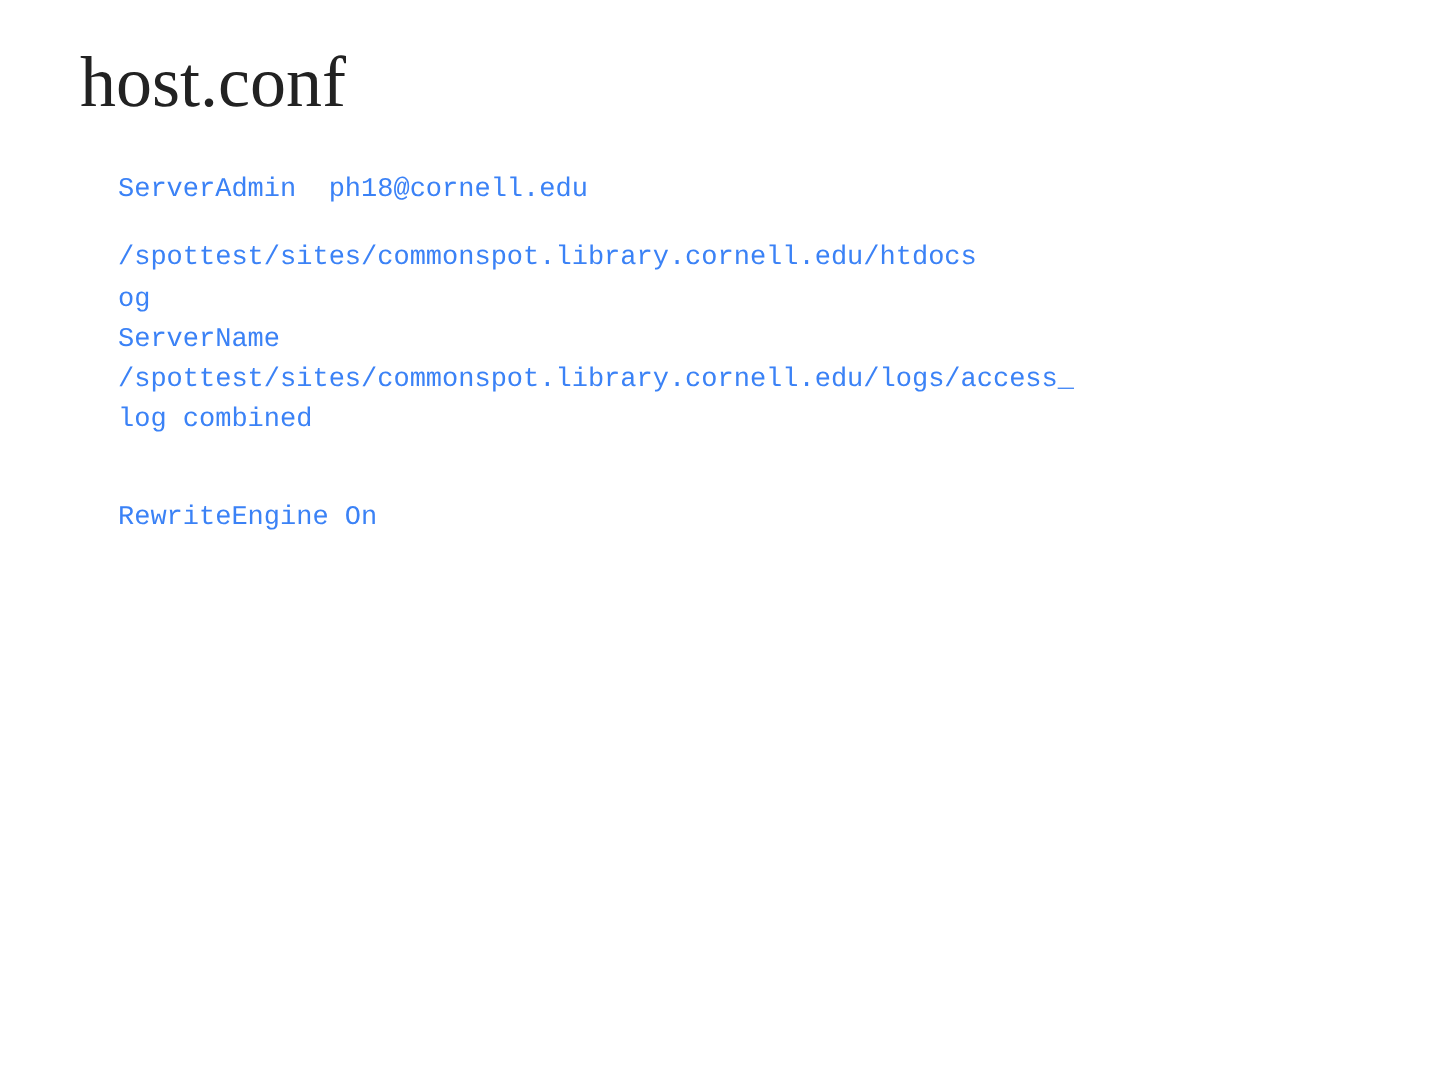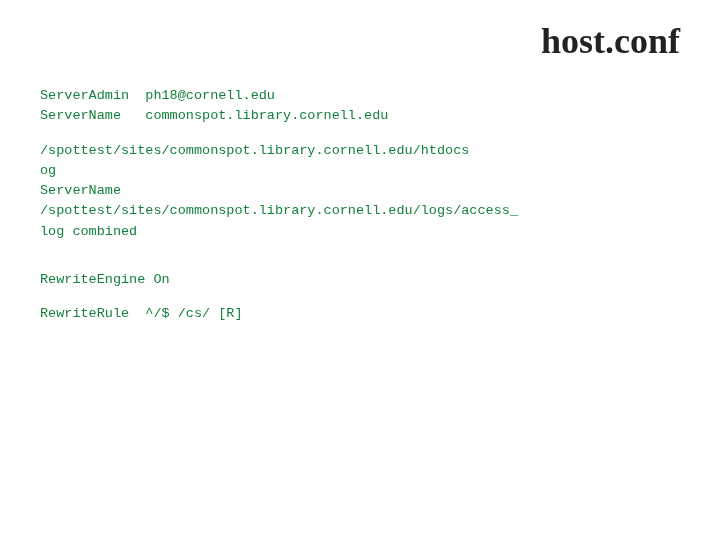--- a/index.html
+++ b/index.html
@@ -17,72 +17,71 @@
     }
 
     .page-container {
       width: 720px;
       height: 540px;
       padding: 20px 40px;
       background: #fff;
     }
 
     .page-title {
-      text-align: right;
+      text-align: left;
       font-size: 36px;
-      font-weight: bold;
+      font-weight: normal;
       font-family: Georgia, serif;
       color: #222;
       margin-bottom: 24px;
     }
 
     .config-block {
       font-family: 'Courier New', Courier, monospace;
       font-size: 13.5px;
-      color: #15803d;
+      color: #3b82f6;
       line-height: 1.5;
+      margin-left: 19px;
     }
 
     .config-line {
       display: block;
       white-space: pre;
     }
 
     .spacer {
       height: 14px;
     }
   </style>
 </head>
 <body>
 
 <div class="page-container">
   <h1 class="page-title">host.conf</h1>
 
   <div class="config-block">
 
     <span class="config-line">ServerAdmin  ph18@cornell.edu</span>
-    <span class="config-line">ServerName   commonspot.library.cornell.edu</span>
 
     <div class="spacer"></div>
 
     <span class="config-line">/spottest/sites/commonspot.library.cornell.edu/htdocs</span>
 
     <span class="config-line">og</span>
 
     <span class="config-line">ServerName</span>
     <span class="config-line">/spottest/sites/commonspot.library.cornell.edu/logs/access_</span>
     <span class="config-line">log combined</span>
 
     <div class="spacer"></div>
     <div class="spacer"></div>
 
     <span class="config-line">RewriteEngine On</span>
 
     <div class="spacer"></div>
 
-    <span class="config-line">RewriteRule  ^/$ /cs/ [R]</span>
 
     <div class="spacer"></div>
     <div class="spacer"></div>
 
 
   </div>
 </div>
 
 </body></html>

